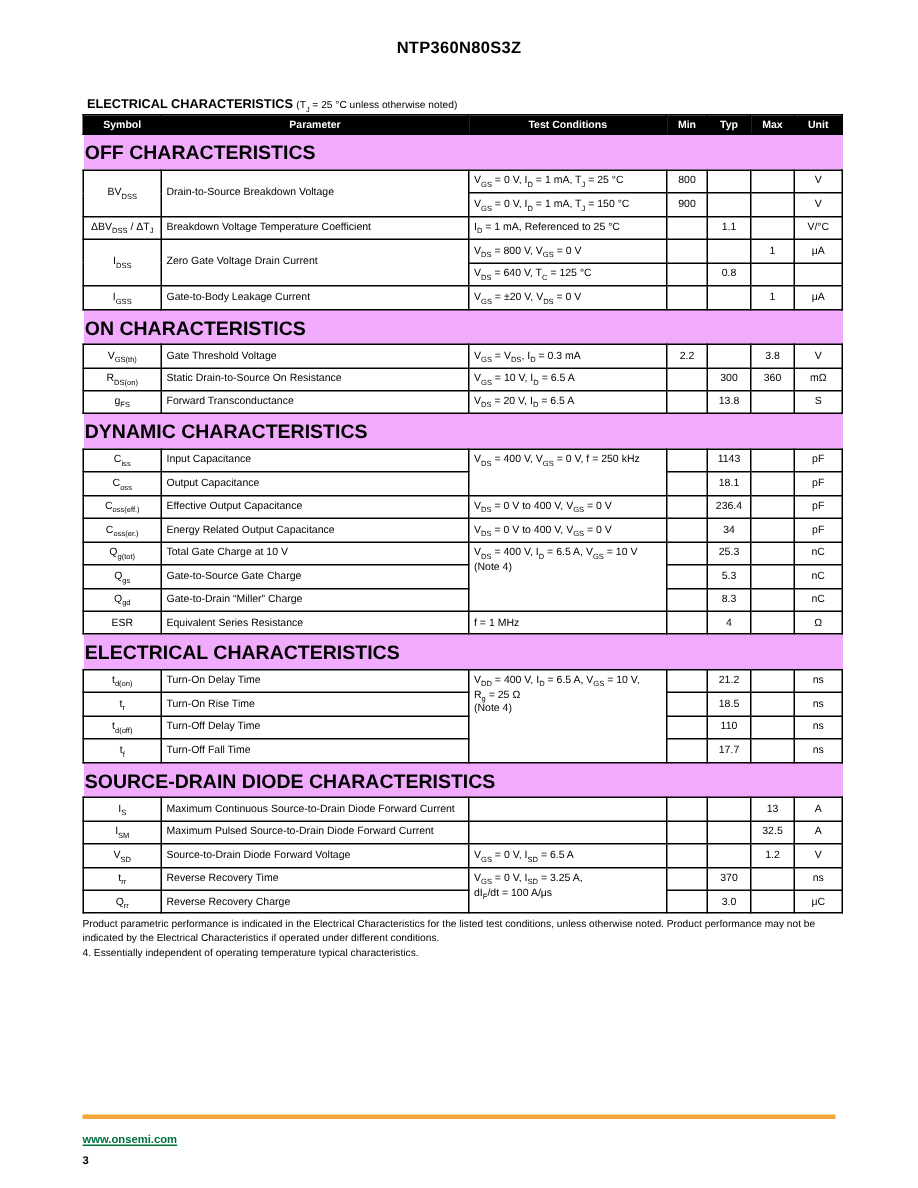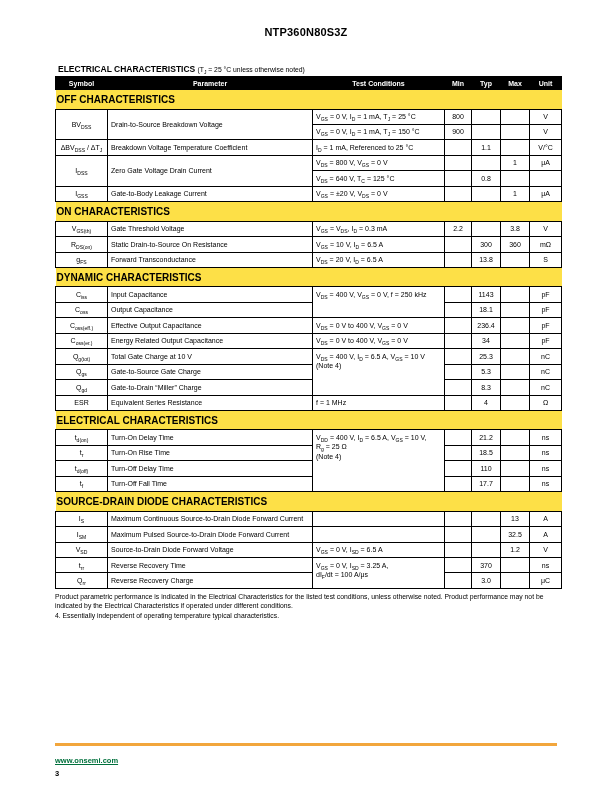--- a/index.html
+++ b/index.html
@@ -21,21 +21,21 @@
   .w-symbol{width:52px}.w-parameter{width:205px}.w-cond{width:132px}
   .w-min{width:27px}.w-typ{width:29px}.w-max{width:29px}.w-unit{width:32px}
   .ec-table th{
     background:#000;color:#fff;border:1px solid #000;font-size:7px;font-weight:bold;
     padding:2.5px 2px;text-align:center;
   }
   .ec-table td{
     border:1px solid #000;padding:2.5px 3px;vertical-align:middle;line-height:1.35;
   }
   .ec-table td.sec{
-    border:none;font-weight:bold;font-size:10px;padding:3px 0 2px 1px;background:#fde047;
+    border:none;font-weight:bold;font-size:13px;padding:3px 0 2px 1px;background:#f0abfc;
   }
   .c-symbol{text-align:center;}
   .c-parameter{text-align:left;}
   .c-cond{text-align:left;white-space:pre-line;}
   .c-min,.c-typ,.c-max,.c-unit{text-align:center;}
   td.top{vertical-align:top;}
   sub{font-size:0.72em;line-height:0;}
   .notes{margin:4px 0 0 55px;width:506px;font-size:6.8px;line-height:1.3;}
   .note{margin-bottom:1px;}
   .footer{position:absolute;left:55px;width:502px;top:743px;}

